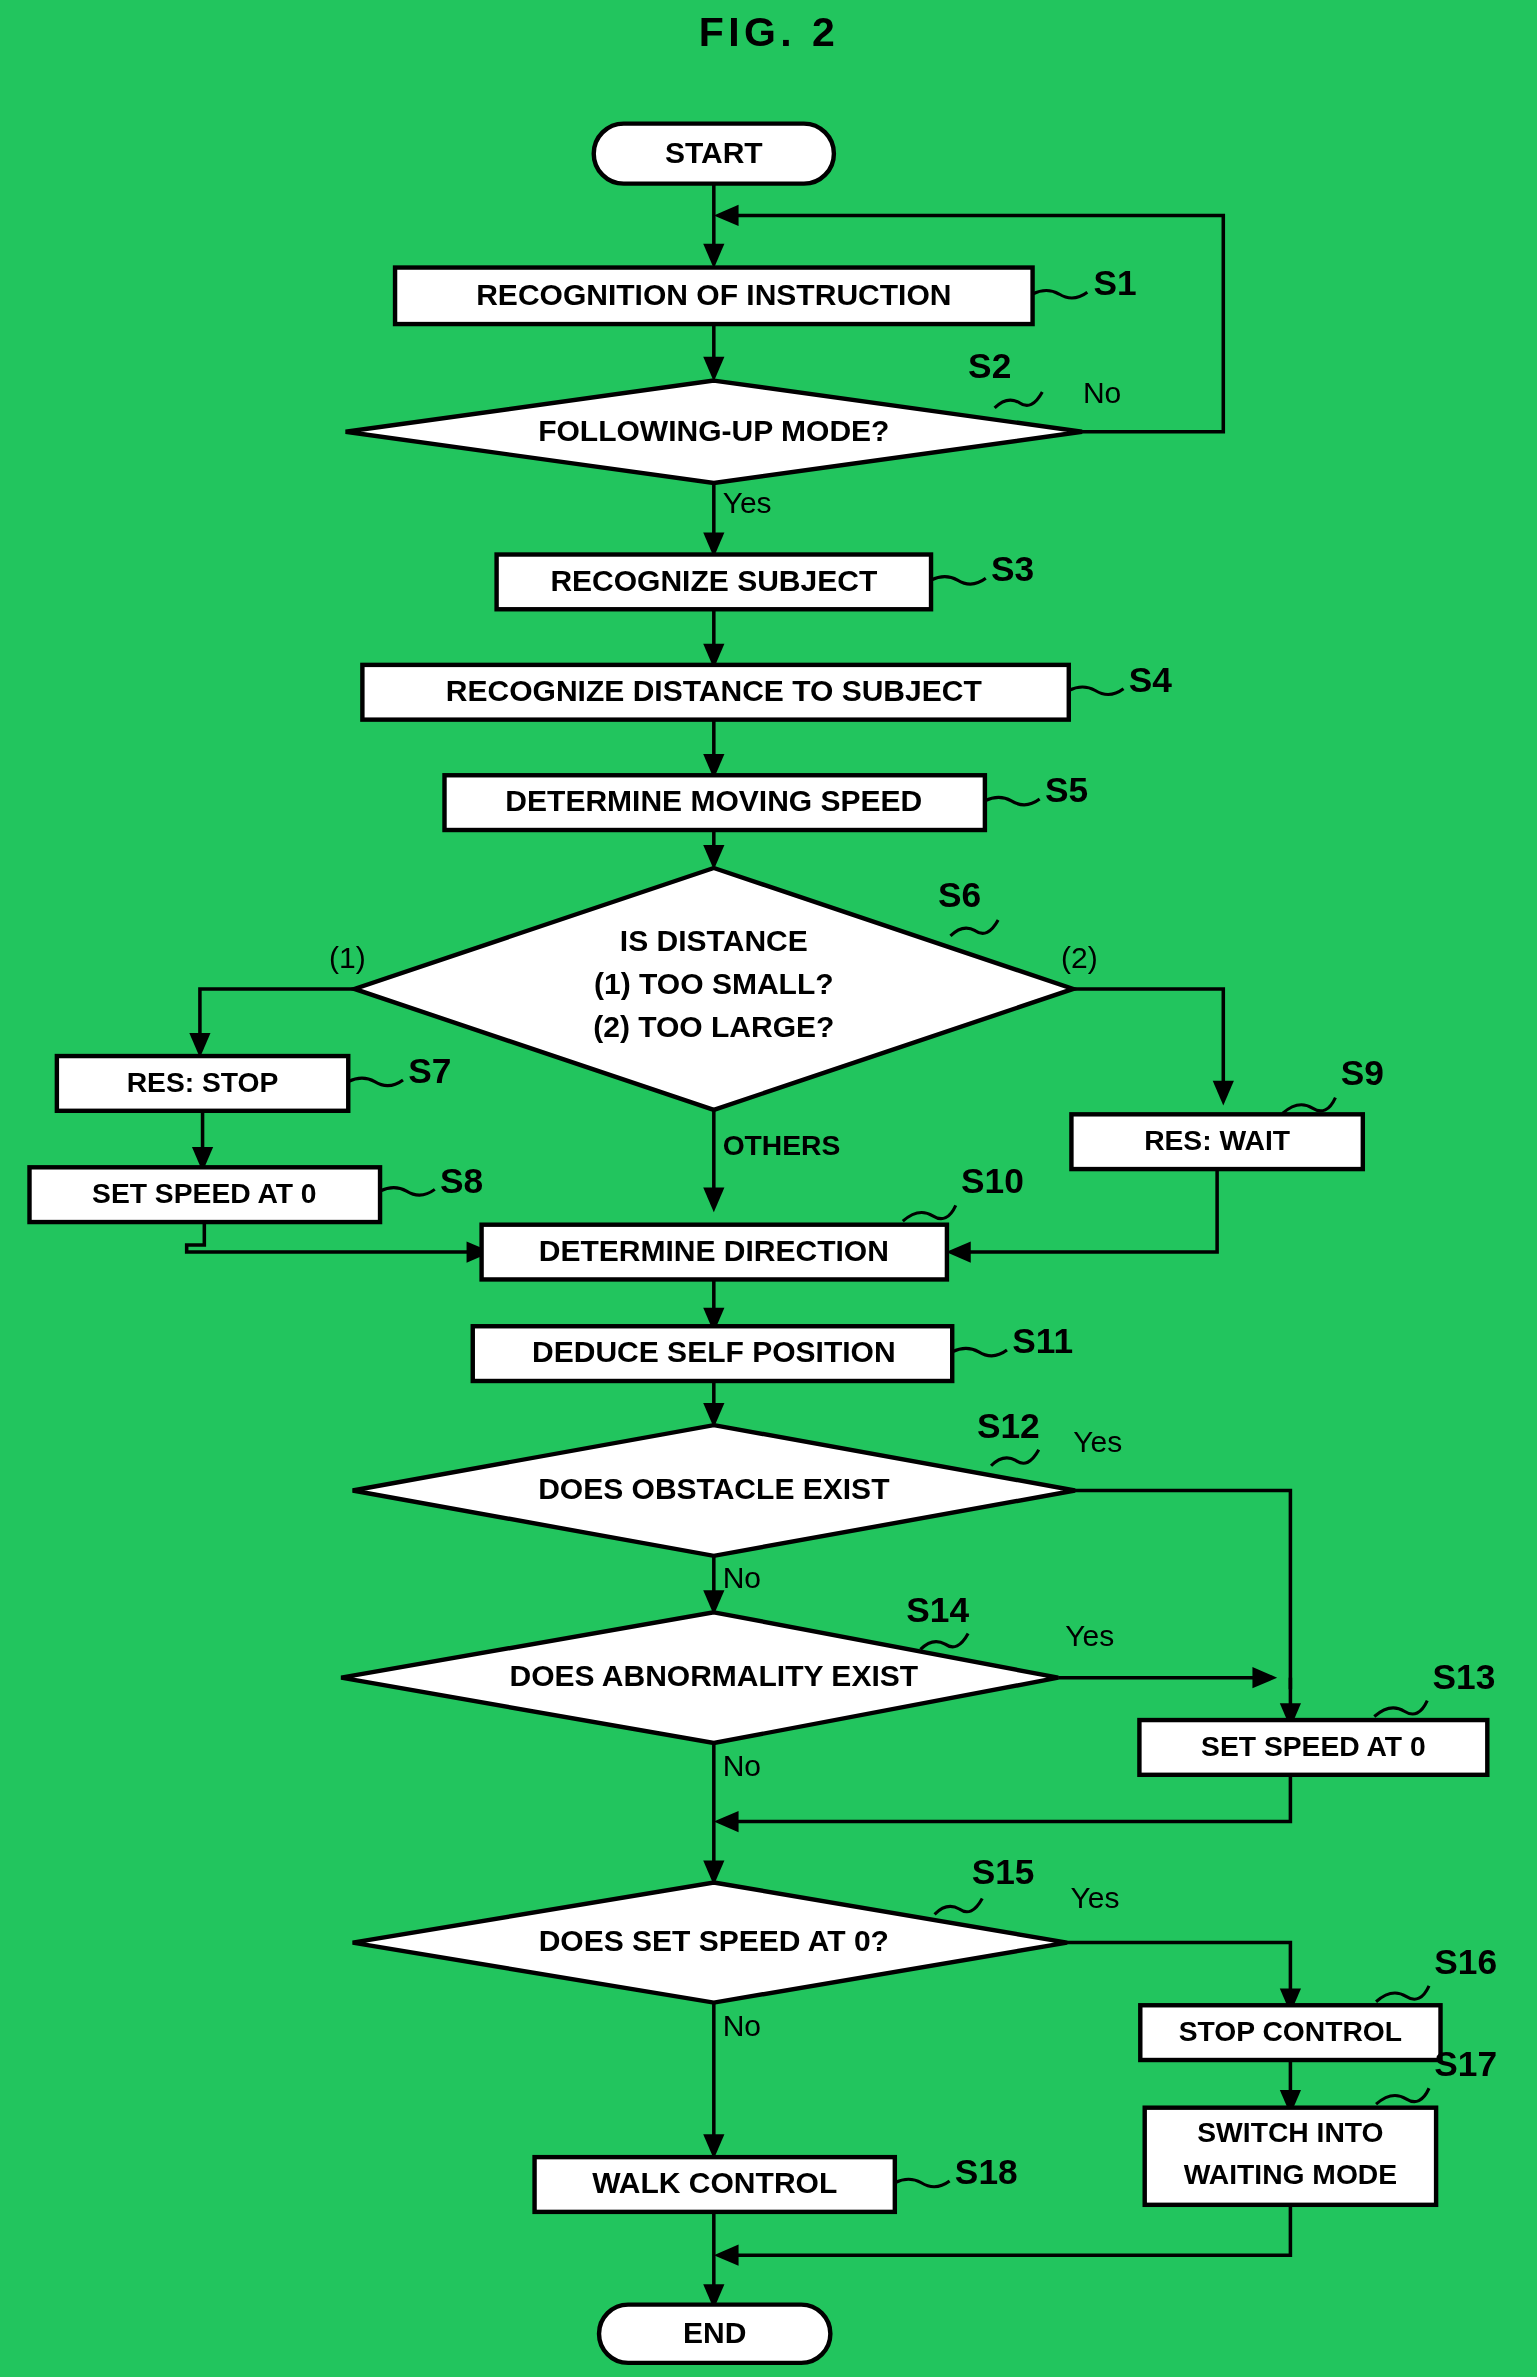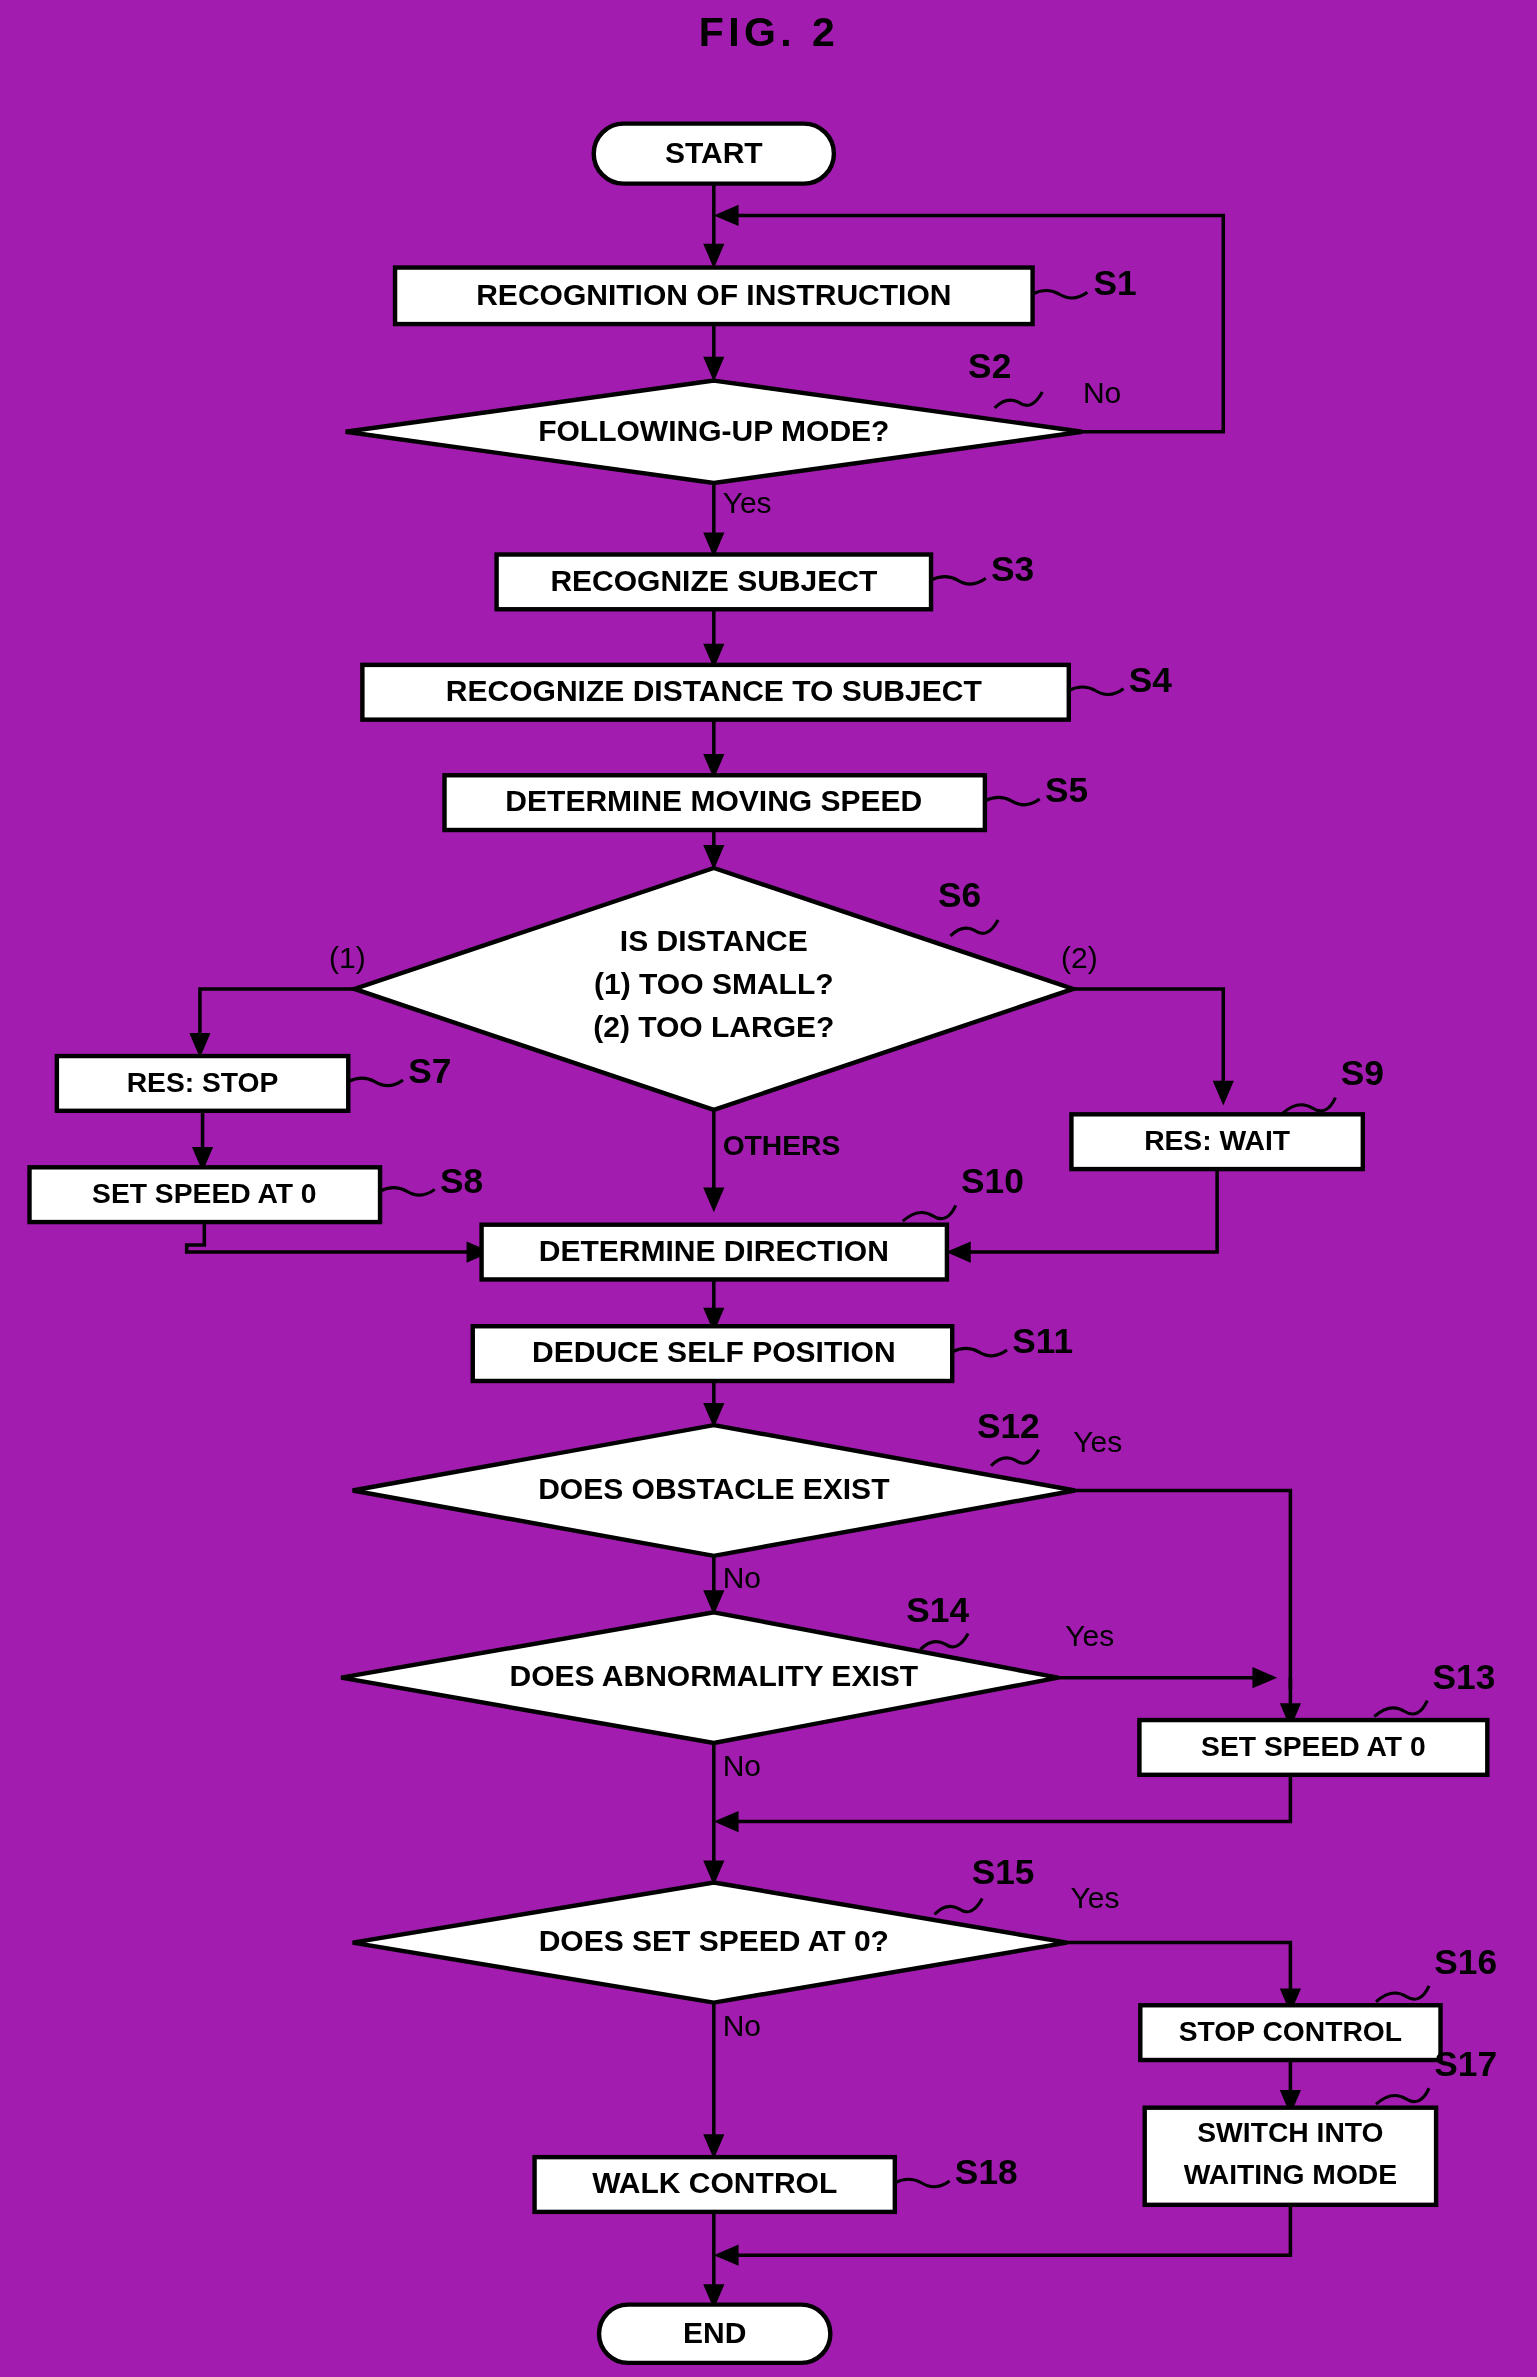--- a/index.html
+++ b/index.html
@@ -4,21 +4,21 @@
 <style>
   html, body {
     margin: 0;
     padding: 0;
     background: #ffffff;
   }
   #page {
     position: relative;
     width: 1538px;
     height: 2377px;
-    background: #a21caf;
+    background: #22c55e;
     font-family: "Liberation Sans", sans-serif;
     overflow: hidden;
   }
   #fig-title {
     position: absolute;
     left: 0;
     top: 8.8px;
     width: 1538px;
     text-align: center;
     font-family: "Liberation Sans", sans-serif;

